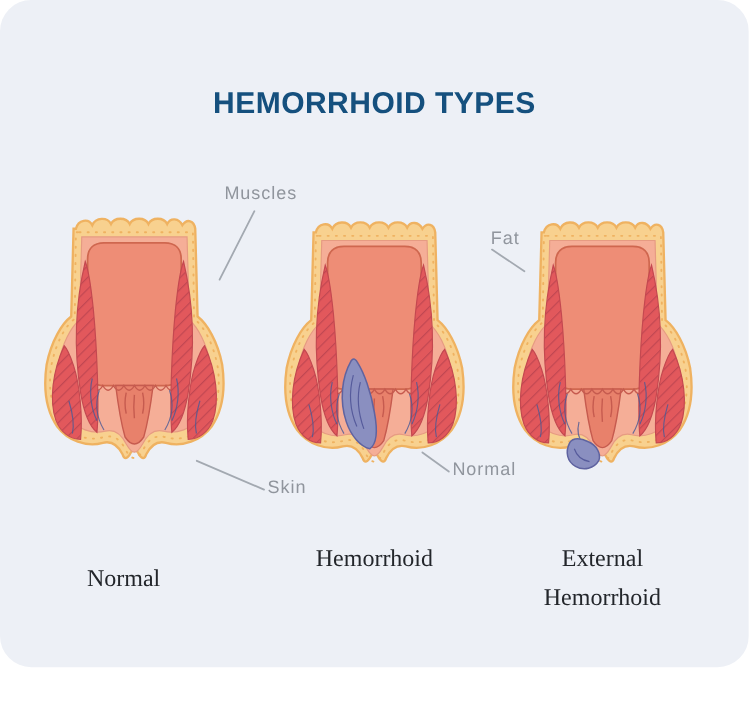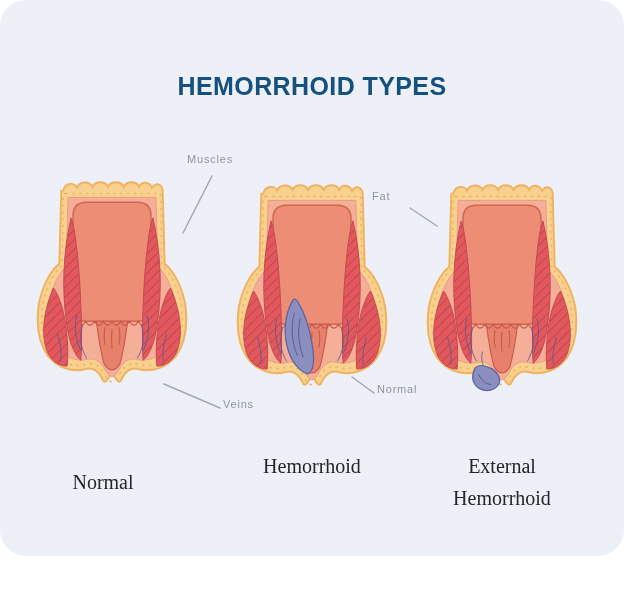--- a/index.html
+++ b/index.html
@@ -6,21 +6,21 @@
   body{width:624px;height:590px;font-family:"Liberation Sans","DejaVu Sans",sans-serif;}
   .card{
     position:relative;width:624px;height:556px;box-sizing:border-box;
     background:var(--card-bg,#edf0f6);border-radius:26px;overflow:hidden;
   }
   .title{
     position:absolute;left:0;top:72px;width:100%;text-align:center;
     font-size:25px;font-weight:bold;letter-spacing:.4px;color:var(--title-text,#15507e);
   }
   .annotation{
-    position:absolute;font-size:11px;letter-spacing:.8px;
+    position:absolute;font-size:15px;letter-spacing:.8px;
     color:var(--annotation-text,#90959d);
   }
   .pointer-overlay{position:absolute;left:0;top:0;pointer-events:none;}
   .pointer-overlay line{stroke:var(--pointer-line,#a3a9b1);stroke-width:1.5;stroke-linecap:round;}
   .anatomy{position:absolute;}
   .caption{
     position:absolute;width:170px;text-align:center;
     font-family:"Liberation Serif","DejaVu Serif",serif;
     font-size:20px;line-height:32px;color:var(--caption-text,#23262b);
   }
@@ -68,22 +68,22 @@
   <div class="title">HEMORRHOID TYPES</div>
 
   <svg class="pointer-overlay" width="624" height="590">
     <line x1="212" y1="176" x2="183" y2="233"></line>
     <line x1="410" y1="208" x2="437" y2="226"></line>
     <line x1="220" y1="408" x2="164" y2="384"></line>
     <line x1="374" y1="393" x2="352" y2="377"></line>
   </svg>
 
   <div class="annotation" style="left:187px;top:153px">Muscles</div>
-  <div class="annotation" style="left:372px;top:190px">Fat</div>
-  <div class="annotation" style="left:223px;top:398px">Veins</div>
+  <div class="annotation" style="left:409px;top:190px">Fat</div>
+  <div class="annotation" style="left:223px;top:398px">Skin</div>
   <div class="annotation" style="left:377px;top:383px">Normal</div>
 
   <svg class="anatomy" style="left:34px;top:173px" width="156" height="239" viewBox="0 0 160 245">
     <use href="#anatomy-base"></use>
   </svg>
 
   <svg class="anatomy" style="left:234px;top:176px" width="156" height="239" viewBox="0 0 160 245">
     <use href="#anatomy-base"></use>
     <path class="hem" d="M 60 128 C 52 142, 50 162, 56 180 C 60 192, 68 201, 76 203 C 82 199, 83 188, 80 172 C 77 154, 71 138, 66 130 C 64 126, 62 125, 60 128 Z"></path>
     <path class="hem-detail" d="M 62 140 C 58 155, 59 170, 65 184 M 68 146 C 65 158, 66 172, 71 186"></path>

